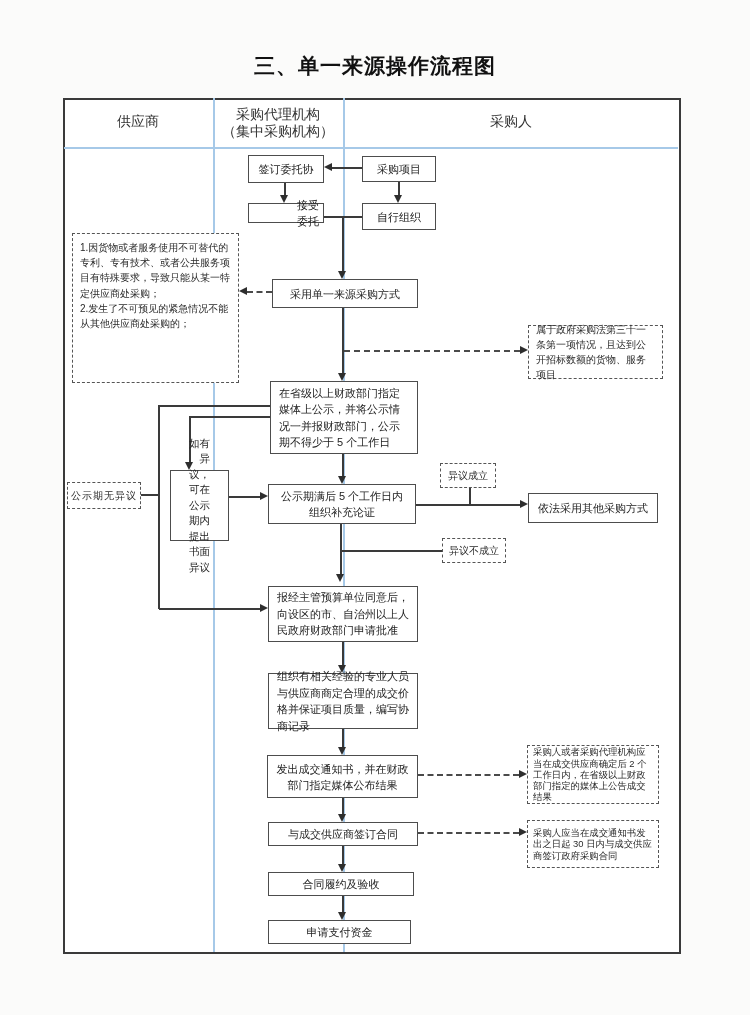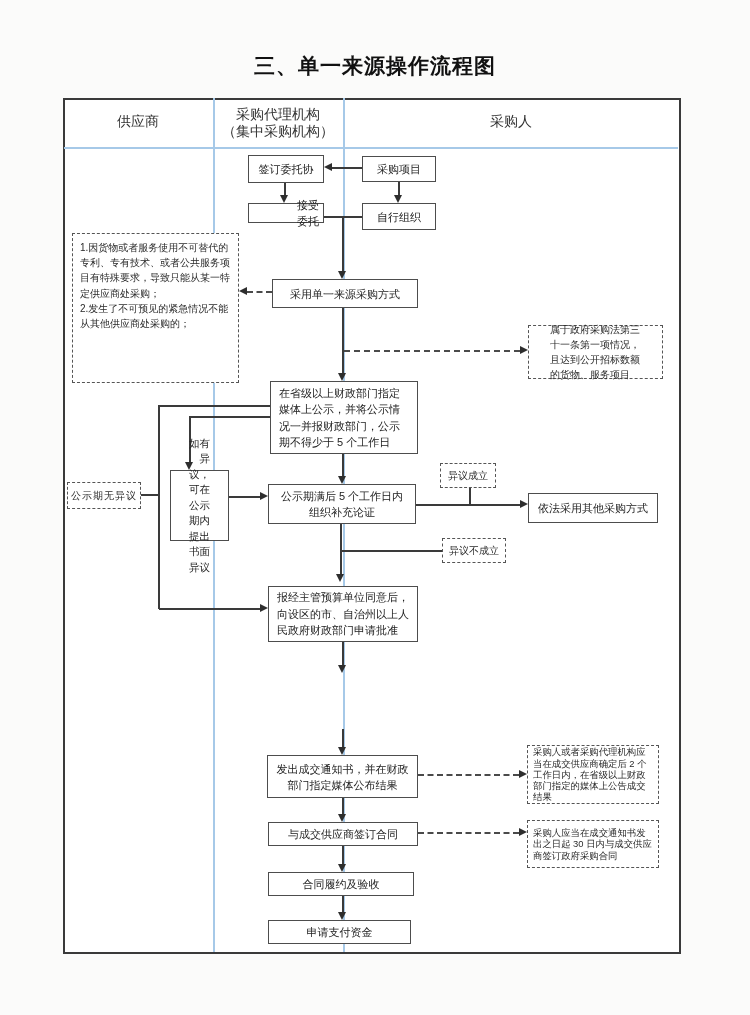--- a/index.html
+++ b/index.html
@@ -36,21 +36,21 @@
   .box.para{
     justify-content:flex-start;text-align:left;align-items:center;
     padding:3px 8px;line-height:16.5px;
   }
   .box.small{font-size:10.5px;padding:3px 20px;line-height:15.5px;text-align:right;font-family:Liberation Serif, serif;}
   .dbox{
     position:absolute;box-sizing:border-box;background:#fff;
     border:1.5px dashed #555;color:#2a2a2a;
     font-size:10px;line-height:15.2px;z-index:2;
     display:flex;flex-direction:column;justify-content:center;
-    text-align:left;padding:4px 21px;
+    text-align:left;padding:4px 7px;
   }
   .dbox.center{align-items:center;justify-content:center;text-align:center;padding:2px;}
   .dbox.tiny{font-size:9.4px;line-height:11.3px;padding:3px 5px;}
   .vline{position:absolute;width:2px;background:#3a3a3a;z-index:1;}
   .hline{position:absolute;height:2px;background:#3a3a3a;z-index:1;}
   .hdash{position:absolute;height:0;border-top:2px dashed #4a4a4a;z-index:1;}
   .arr{position:absolute;width:0;height:0;z-index:1;}
   .arr.d{border-left:4.5px solid transparent;border-right:4.5px solid transparent;border-top:8px solid #2e2e2e;}
   .arr.l{border-top:4.5px solid transparent;border-bottom:4.5px solid transparent;border-right:8px solid #2e2e2e;}
   .arr.r{border-top:4.5px solid transparent;border-bottom:4.5px solid transparent;border-left:8px solid #2e2e2e;}
@@ -78,20 +78,21 @@
   <div class="box" style="left:248px;top:155px;width:76px;height:28px;">签订委托协</div>
   <div class="box" style="left:362px;top:156px;width:74px;height:26px;">采购项目</div>
   <div class="box" style="left:248px;top:203px;width:76px;height:20px;padding-left:44px;">接受委托</div>
   <div class="box" style="left:362px;top:203px;width:74px;height:27px;">自行组织</div>
   <div class="box" style="left:272px;top:279px;width:146px;height:29px;">采用单一来源采购方式</div>
   <div class="box para" style="left:270px;top:381px;width:148px;height:73px;">在省级以上财政部门指定媒体上公示，并将公示情况一并报财政部门，公示期不得少于 5 个工作日</div>
   <div class="box small" style="left:170px;top:470px;width:59px;height:71px;">如有异议，可在公示期内提出书面异议</div>
   <div class="box" style="left:268px;top:484px;width:148px;height:40px;padding:0 10px;">公示期满后 5 个工作日内组织补充论证</div>
   <div class="box" style="left:528px;top:493px;width:130px;height:30px;">依法采用其他采购方式</div>
   <div class="box para" style="left:268px;top:586px;width:150px;height:56px;">报经主管预算单位同意后，向设区的市、自治州以上人民政府财政部门申请批准</div>
+  <div class="box para" style="left:268px;top:673px;width:150px;height:56px;">组织有相关经验的专业人员与供应商商定合理的成交价格并保证项目质量，编写协商记录</div>
   <div class="box" style="left:267px;top:755px;width:151px;height:43px;padding:0 8px;">发出成交通知书，并在财政部门指定媒体公布结果</div>
   <div class="box" style="left:268px;top:822px;width:150px;height:24px;">与成交供应商签订合同</div>
   <div class="box" style="left:268px;top:872px;width:146px;height:24px;">合同履约及验收</div>
   <div class="box" style="left:268px;top:920px;width:143px;height:24px;">申请支付资金</div>
 
   <div class="dbox" style="left:72px;top:233px;width:167px;height:150px;justify-content:flex-start;padding:6px 7px;">
     <span>1.因货物或者服务使用不可替代的专利、专有技术、或者公共服务项目有特殊要求，导致只能从某一特定供应商处采购；</span>
     <span>2.发生了不可预见的紧急情况不能从其他供应商处采购的；</span>
   </div>
   <div class="dbox" style="left:528px;top:325px;width:135px;height:54px;">属于政府采购法第三十一条第一项情况，且达到公开招标数额的货物、服务项目</div>

